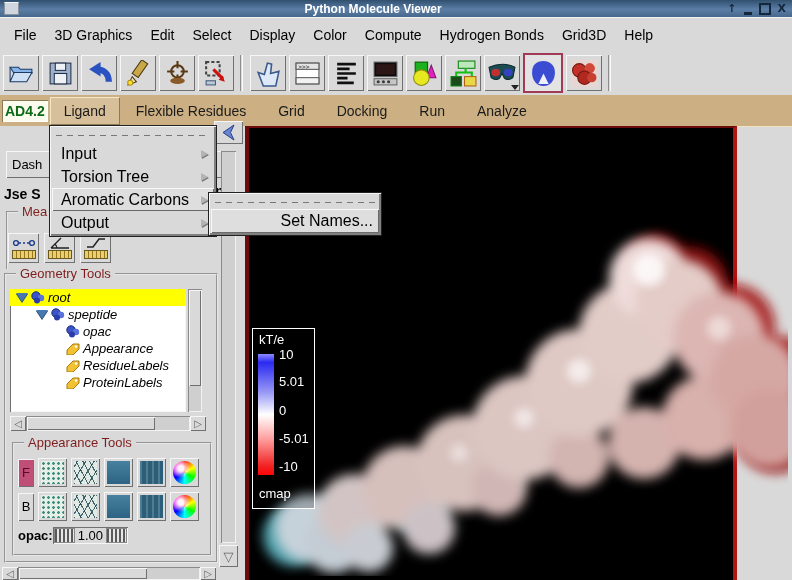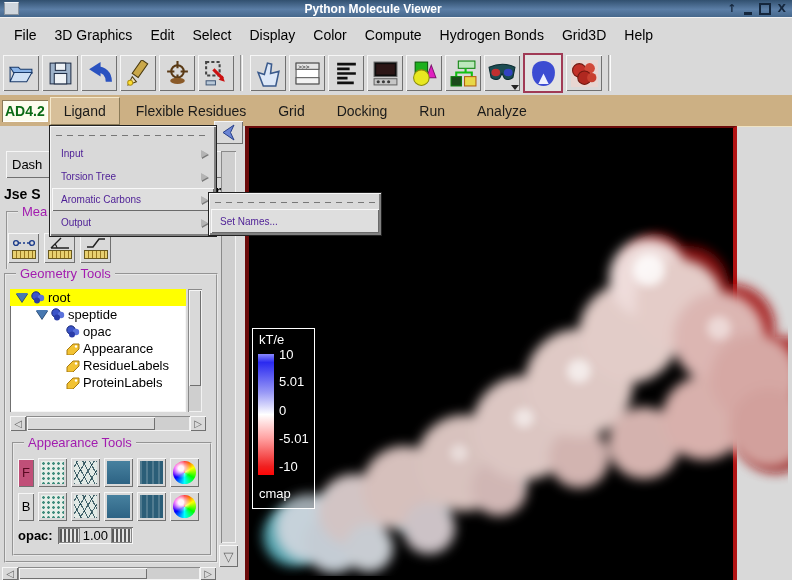--- a/index.html
+++ b/index.html
@@ -44,21 +44,21 @@
   .tab{padding:5px 16px;}
   .tab.active{background:#d7bf99;border-top:1px solid #f4e8cc;border-left:1px solid #f4e8cc;
     border-right:1px solid #8a7a58;border-bottom:1px solid #8a7a58;padding:5px 13px;margin-left:2px;}
   
   .left-panel{left:0;top:126px;width:245px;height:454px;background:#d9d9d9;overflow:hidden;}
   .ptab{background:#d9d9d9;box-shadow:inset 1px 1px 0 #f6f6f6,inset -1px -1px 0 #707070;
     font-size:13px;display:flex;align-items:center;padding-left:6px;overflow:hidden;white-space:nowrap;}
   .bold-frag{font-weight:bold;font-size:14px;color:#000;white-space:nowrap;}
   .groupbox{border:2px groove #e8e8e8;}
   .gb-label{position:absolute;top:-9px;left:10px;background:#d9d9d9;padding:0 4px;
-    font-size:13px;color:#a21caf;white-space:nowrap;}
+    font-size:13px;color:#7f1d1d;white-space:nowrap;}
   .mini-btn{width:31px;height:30px;background:#d9d9d9;
     box-shadow:inset 1px 1px 0 #f6f6f6,inset -1px -1px 0 #707070;
     display:flex;flex-direction:column;align-items:center;justify-content:center;}
   .ruler{width:22px;height:7px;background:repeating-linear-gradient(90deg,#e8d070 0 3px,#9a7820 3px 4px);
     border:1px solid #6a5a20;margin-top:1px;}
   
   .tree{background:#fff;box-shadow:inset 1px 1px 0 #707070,inset -1px -1px 0 #f6f6f6;
     font-size:13px;overflow:hidden;}
   .trow{display:flex;align-items:center;height:17px;white-space:nowrap;}
   .trow.sel{background:#ffff00;}
@@ -101,21 +101,21 @@
     font-size:13px;background:rgba(0,0,0,.2);}
   .legend .bar{position:absolute;left:5px;top:25px;width:16px;height:121px;
     background:linear-gradient(180deg,#8a8aff 0%,#2a2af0 7%,#9a9af6 32%,#ffffff 50%,#ffa0a0 70%,#f02020 93%,#ff0606 100%);}
   .legend .tick{position:absolute;left:26px;white-space:nowrap;}
   
   .menu{background:#d9d9d9;border:1px solid #222;
     box-shadow:inset 1px 1px 0 #f6f6f6,inset -2px -2px 0 #808080;padding:2px;}
   .tearoff{height:11px;margin:2px 4px 1px 4px;position:relative;}
   .tearoff::after{content:"";position:absolute;left:0;right:0;top:5px;height:1px;
     background:repeating-linear-gradient(90deg,#777 0 6px,transparent 6px 11px);}
-  .menu-item{height:23px;display:flex;align-items:center;padding:0 6px 0 9px;font-size:10px;color:#4c1d95;}
+  .menu-item{height:23px;display:flex;align-items:center;padding:0 6px 0 9px;font-size:16px;color:#000000;justify-content:flex-end;}
   .menu-item.hl{box-shadow:inset 1px 1px 0 #f8f8f8,inset -1px -1px 0 #6a6a6a;background:#dedede;}
   .sub-arrow{margin-left:auto;width:0;height:0;border-top:4px solid transparent;
     border-bottom:4px solid transparent;border-left:7px solid #b4b4b4;
     filter:drop-shadow(1px 1px 0 #777);}
   .collapse-btn{left:214px;top:121px;width:29px;height:23px;background:#d9d9d9;
     box-shadow:inset 1px 1px 0 #f6f6f6,inset -1px -1px 0 #707070;
     display:flex;align-items:center;justify-content:center;}
 </style>
 </head>
 <body>
@@ -364,21 +364,21 @@
   <div class="abs mini-btn" style="left:80px;top:107px;">
     <svg width="22" height="12" viewBox="0 0 22 12">
         <path d="M2 10h6l6-8h6" stroke="#222" stroke-width="1.5" fill="none"></path>
       </svg>
     <div class="ruler"></div>
   </div>
 
   <div class="abs groupbox" style="left:4px;top:147px;width:210px;height:286px;">
     <span class="gb-label">Geometry Tools</span>
 
-    <div class="abs tree" style="left:4px;top:14px;width:176px;height:123px;">
+    <div class="abs tree" style="left:4px;top:14px;width:176px;height:123px;font-style:italic;">
       <div class="trow sel">
         <span class="expander" style="margin-left:6px;"></span>
         <svg class="ticon" viewBox="0 0 14 13">
             <circle cx="5" cy="5" r="4.2" fill="#3c54c8" stroke="#1a2a78"></circle>
             <circle cx="10" cy="7" r="3.2" fill="#5a72dc"></circle>
             <circle cx="6" cy="9.5" r="3" fill="#2a3ca8"></circle>
           </svg>
         <span>root</span>
       </div>
       <div class="trow">
@@ -471,21 +471,21 @@
             <div class="tex-inner tex-solid"></div>
           </div>
         <div class="texbtn">
             <div class="tex-inner tex-streak"></div>
           </div>
         <div class="texbtn">
             <div class="tex-inner tex-rainbow"></div>
           </div>
       </div>
 
-      <div class="abs" style="left:4px;top:83px;display:flex;align-items:center;gap:5px;">
+      <div class="abs" style="left:4px;top:83px;display:flex;align-items:center;">
         <span style="font-weight:bold;font-size:13px;">opac:</span>
         <div class="thumbwheel">
           <div class="ribs"></div>
           <span class="opac-val">1.00</span>
           <div class="ribs"></div>
         </div>
       </div>
     </div>
   </div>
 

